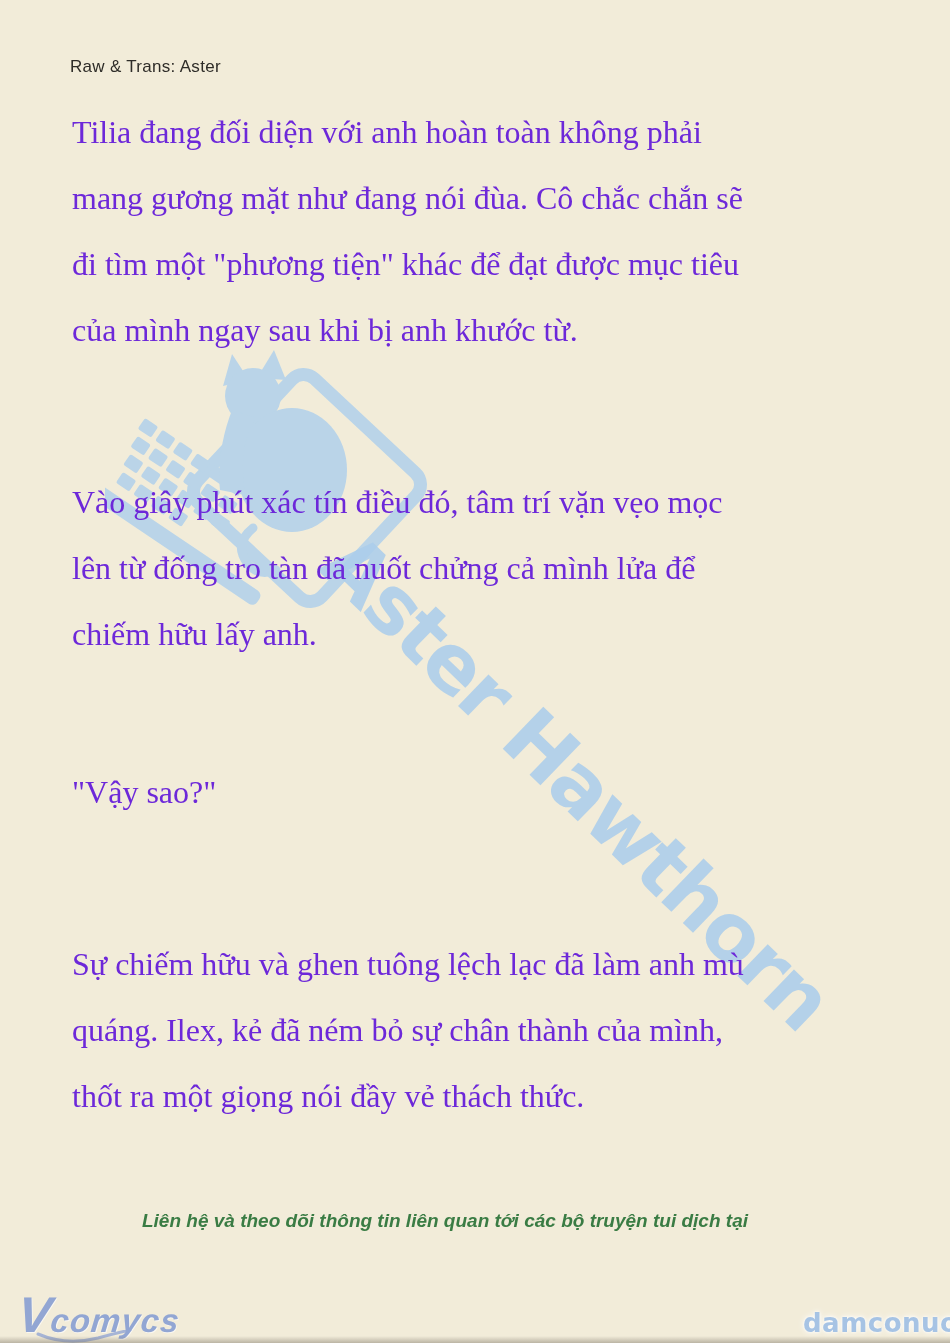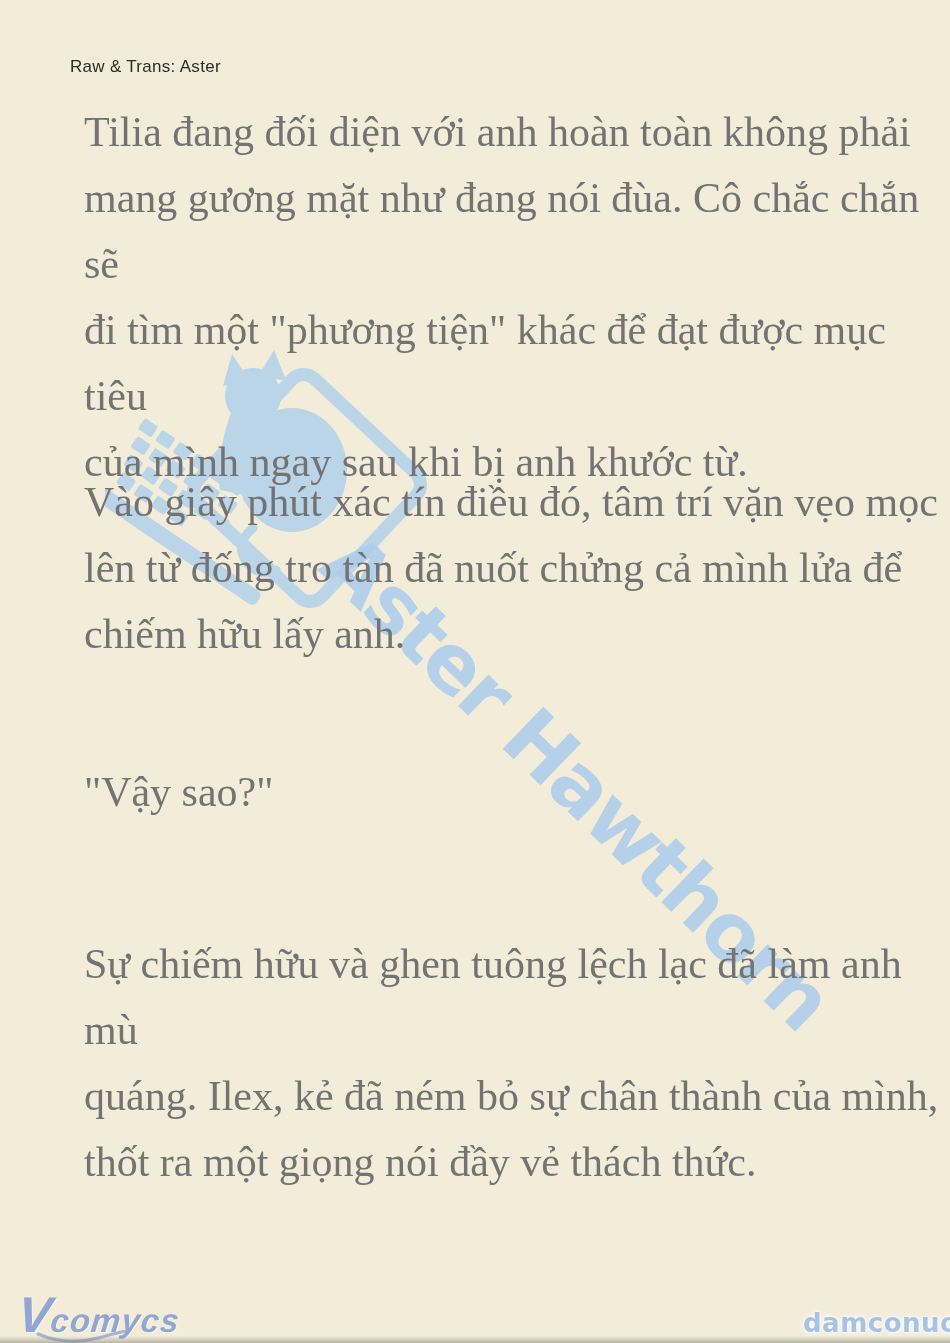--- a/index.html
+++ b/index.html
@@ -9,22 +9,22 @@
     background:#f2ecd9;
     overflow:hidden;
     font-family:"Liberation Serif", serif;
   }
   .credit{
     position:absolute;left:70px;top:57px;
     font-family:"Liberation Sans", sans-serif;
     font-size:17px;color:#2e2c28;letter-spacing:.3px;
   }
   .para{
-    position:absolute;left:84px;width:860px;
-    font-size:42px;line-height:66px;color:#737373;
+    position:absolute;left:72px;width:860px;
+    font-size:32px;line-height:66px;color:#6d28d9;
     white-space:pre-line;z-index:2;
   }
   .p1{top:99px;}
   .p2{top:469px;}
   .p3{top:759px;}
   .p4{top:931px;}
   .wm-logo{
     position:absolute;left:105px;top:350px;z-index:1;
   }
   .wm-text{
@@ -122,20 +122,21 @@
 của mình ngay sau khi bị anh khước từ.</div>
   <div class="para p2">Vào giây phút xác tín điều đó, tâm trí vặn vẹo mọc
 lên từ đống tro tàn đã nuốt chửng cả mình lửa để
 chiếm hữu lấy anh.</div>
   <div class="para p3">"Vậy sao?"</div>
   <div class="para p4">Sự chiếm hữu và ghen tuông lệch lạc đã làm anh mù
 quáng. Ilex, kẻ đã ném bỏ sự chân thành của mình,
 thốt ra một giọng nói đầy vẻ thách thức.</div>
 
   <div class="footer">
+    <div class="f2">Liên hệ và theo dõi thông tin liên quan tới các bộ truyện tui dịch tại</div>
   </div>
 
   <div class="site-logo">
     <span class="v">V</span><span class="rest">comycs</span>
   </div>
   <svg class="flourish" width="100" height="14" viewBox="0 0 100 14">
     <path d="M4,4 q28,12 60,4 q14,-4 32,-8" fill="none" stroke="#92a6d3" stroke-width="3" stroke-linecap="round" opacity="0.8"></path>
   </svg>
 
   <div class="uploader">damconuong</div>

